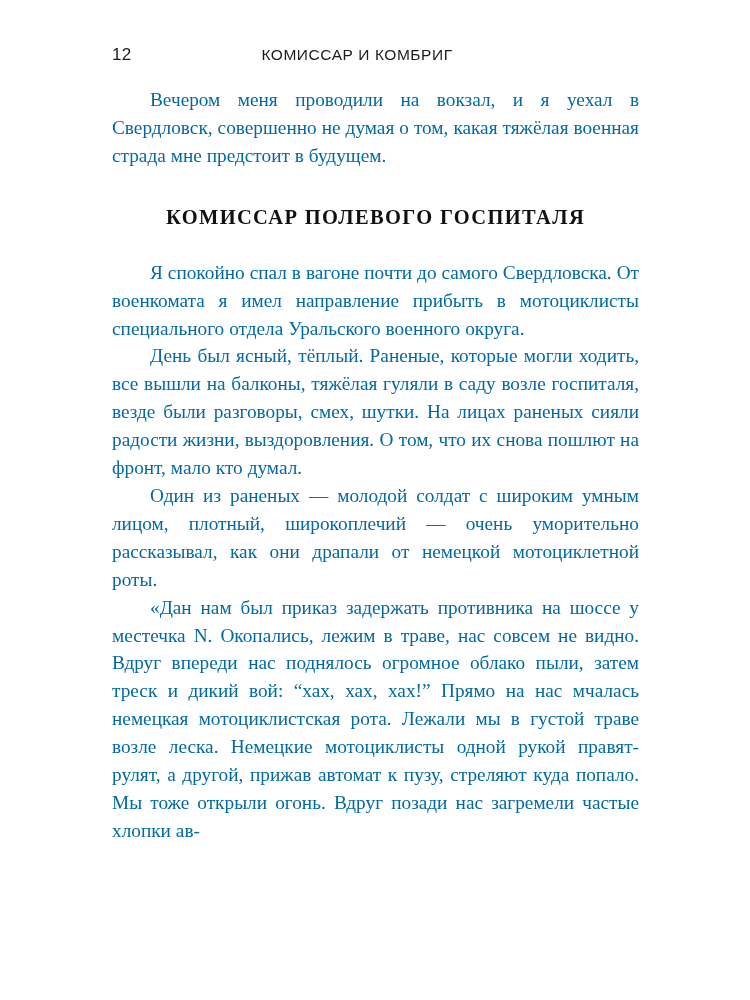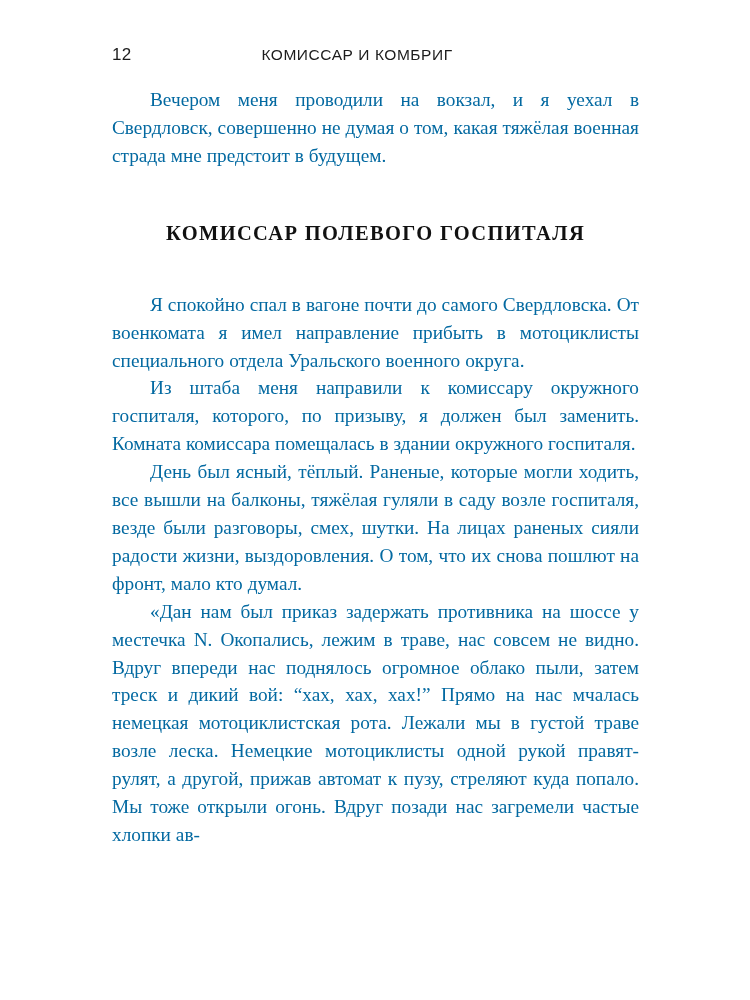--- a/index.html
+++ b/index.html
@@ -71,21 +71,21 @@
     font-size: 19.3px;
     line-height: 27.9px;
     text-align: justify;
     text-indent: 38px;
     hyphens: manual;
     word-spacing: 0.1px;
     color: #0369a1;
   }
 
   h2.chapter-title {
-    margin: 18px;
+    margin: 2px;
     font-size: 20.5px;
     line-height: 27px;
     font-weight: bold;
     text-align: center;
     letter-spacing: 1.35px;
     text-indent: 0;
     color: #111111;
     white-space: nowrap;
   }
 
@@ -106,18 +106,18 @@
 
     <p class="para">Вечером меня проводили на вокзал, и я уехал в Свердловск, совершенно не думая о том, какая тяжёлая военная страда мне предстоит в будущем.</p>
 
     <div class="gap-before-title"></div>
 
     <h2 class="chapter-title">КОМИССАР ПОЛЕВОГО ГОСПИТАЛЯ</h2>
 
     <div class="gap-after-title"></div>
 
     <p class="para">Я спокойно спал в вагоне почти до самого Свердловска. От военкомата я имел направление прибыть в мотоциклисты специального отдела Уральского военного округа.</p>
-    <p class="para">Из штаба меня направили к комиссару окружного госпиталя, которого, по призыву, я должен был заменить. Комната комиссара помещалась в здании окружного госпиталя.</p>
     <p class="para">День был ясный, тёплый. Раненые, которые могли ходить, все вышли на балконы, тяжёлая гуляли в саду возле госпиталя, везде были разговоры, смех, шутки. На лицах раненых сияли радости жизни, выздоровления. О том, что их снова пошлют на фронт, мало кто думал.</p>
+    <p class="para">Один из раненых — молодой солдат с широким умным лицом, плотный, широкоплечий — очень уморительно рассказывал, как они драпали от немецкой мотоциклетной роты.</p>
     <p class="para">«Дан нам был приказ задержать противника на шоссе у местечка N. Окопались, лежим в траве, нас совсем не видно. Вдруг впереди нас поднялось огромное облако пыли, затем треск и дикий вой: “хах, хах, хах!” Прямо на нас мчалась немецкая мотоциклистская рота. Лежали мы в густой траве возле леска. Немецкие мотоциклисты одной рукой правят-рулят, а другой, прижав автомат к пузу, стреляют куда попало. Мы тоже открыли огонь. Вдруг позади нас загремели частые хлопки ав-</p>
 
   </div>
 </div>
 
 </body></html>

